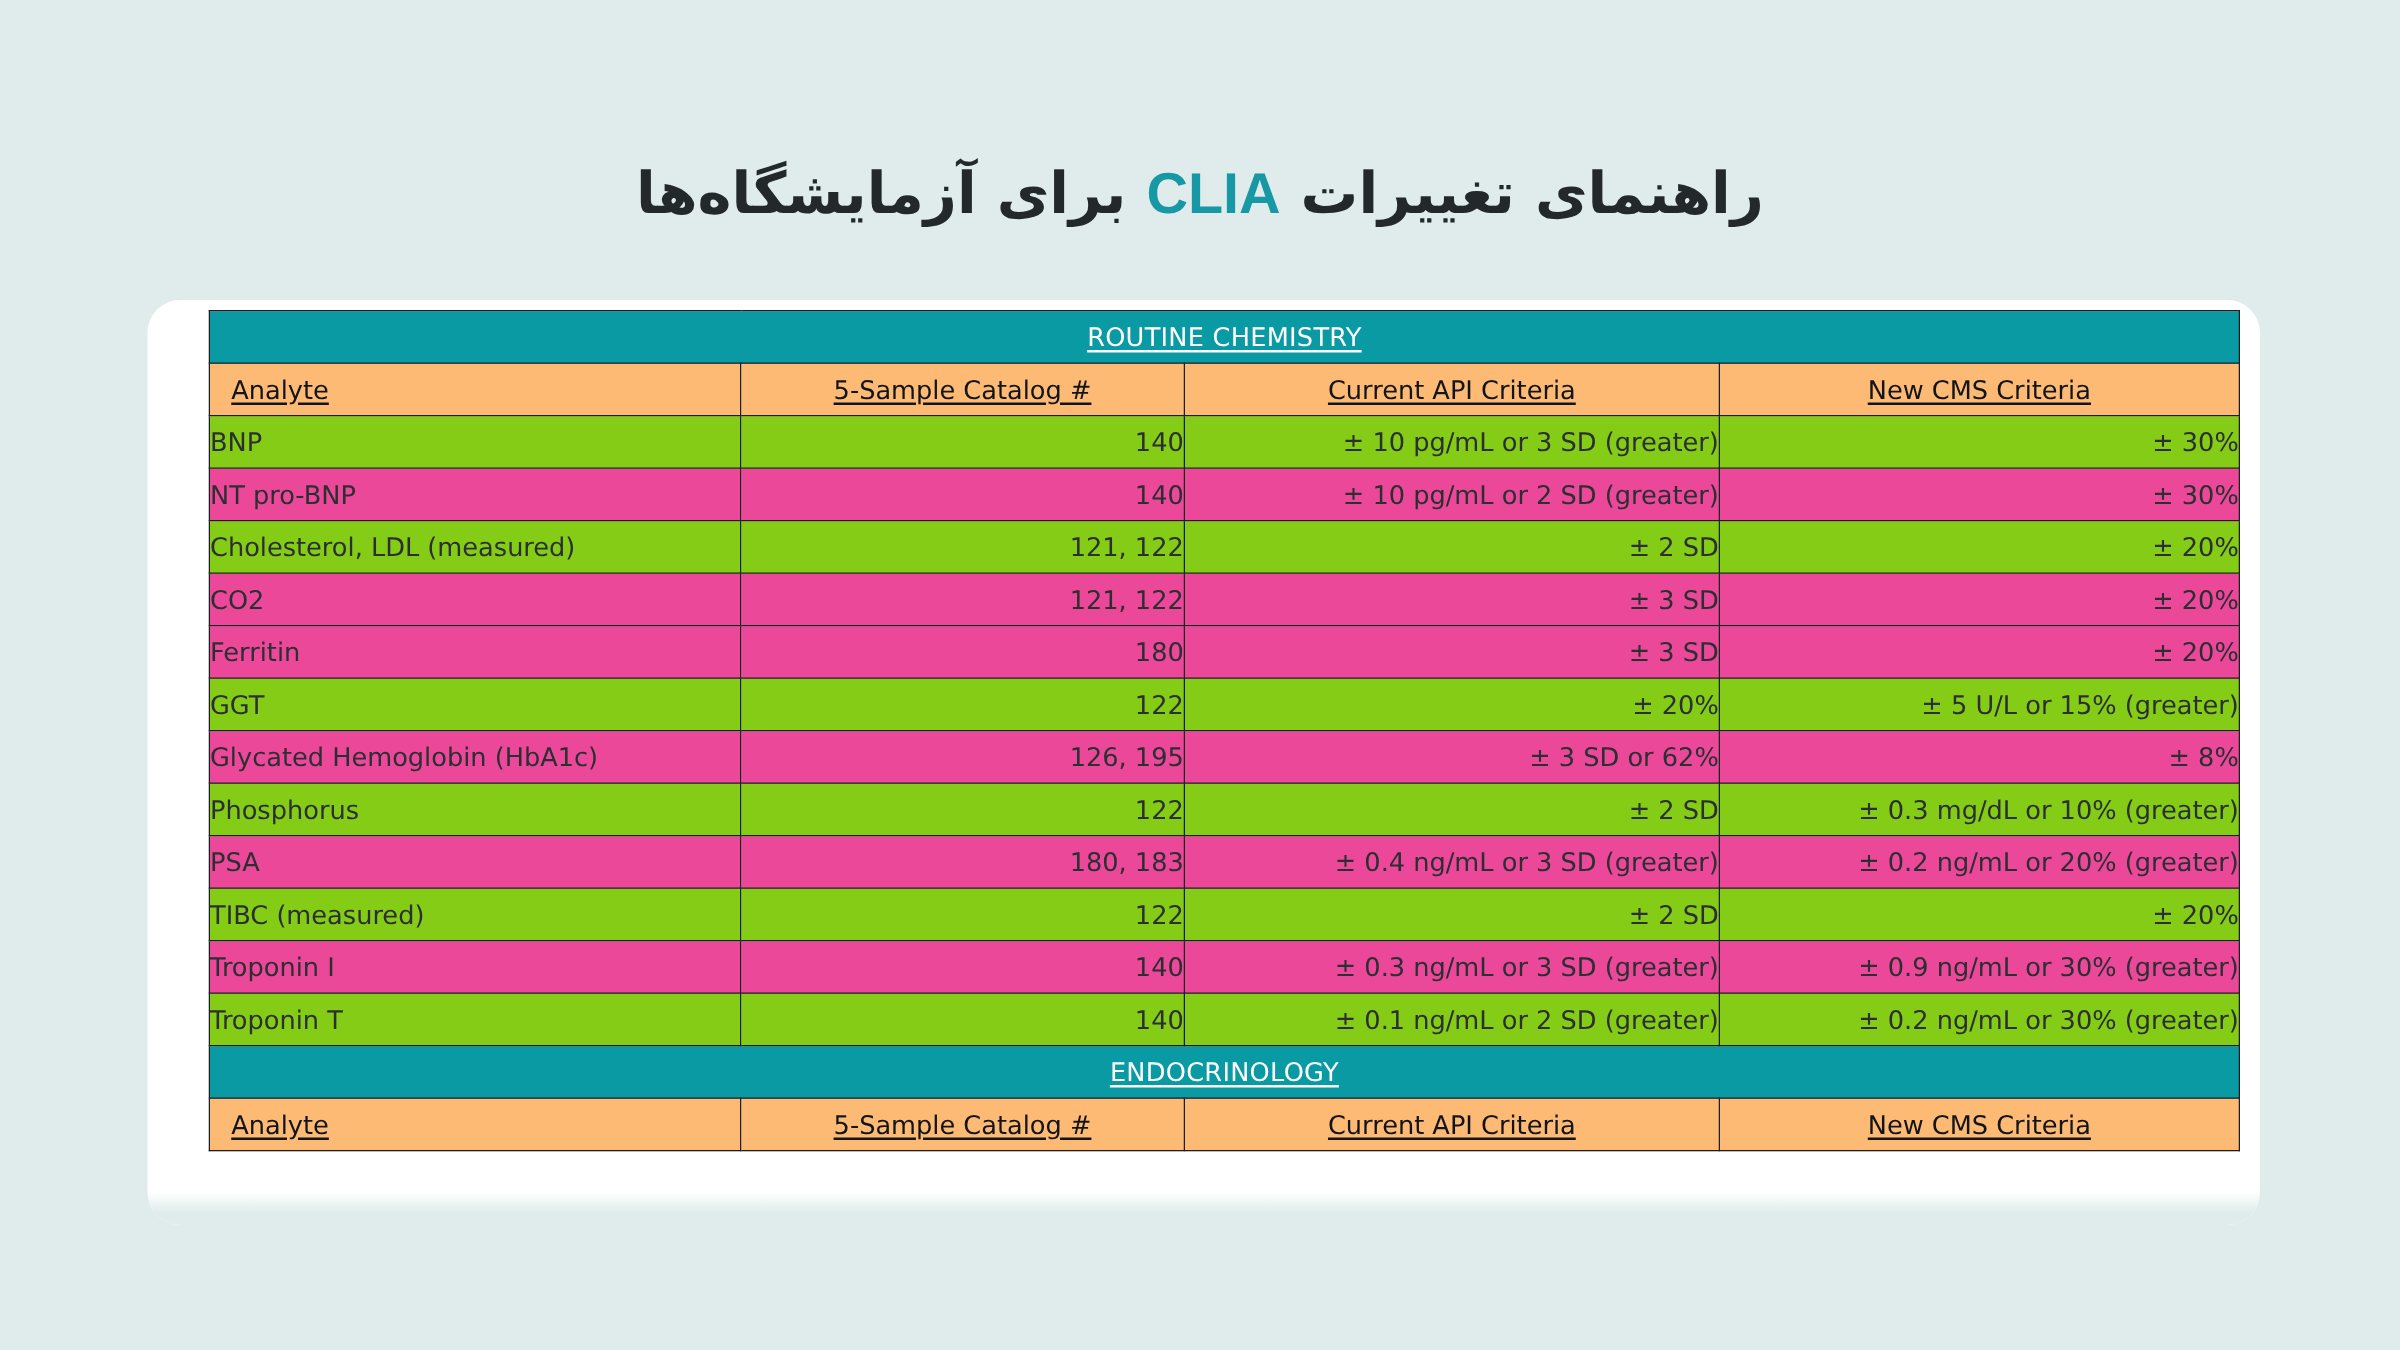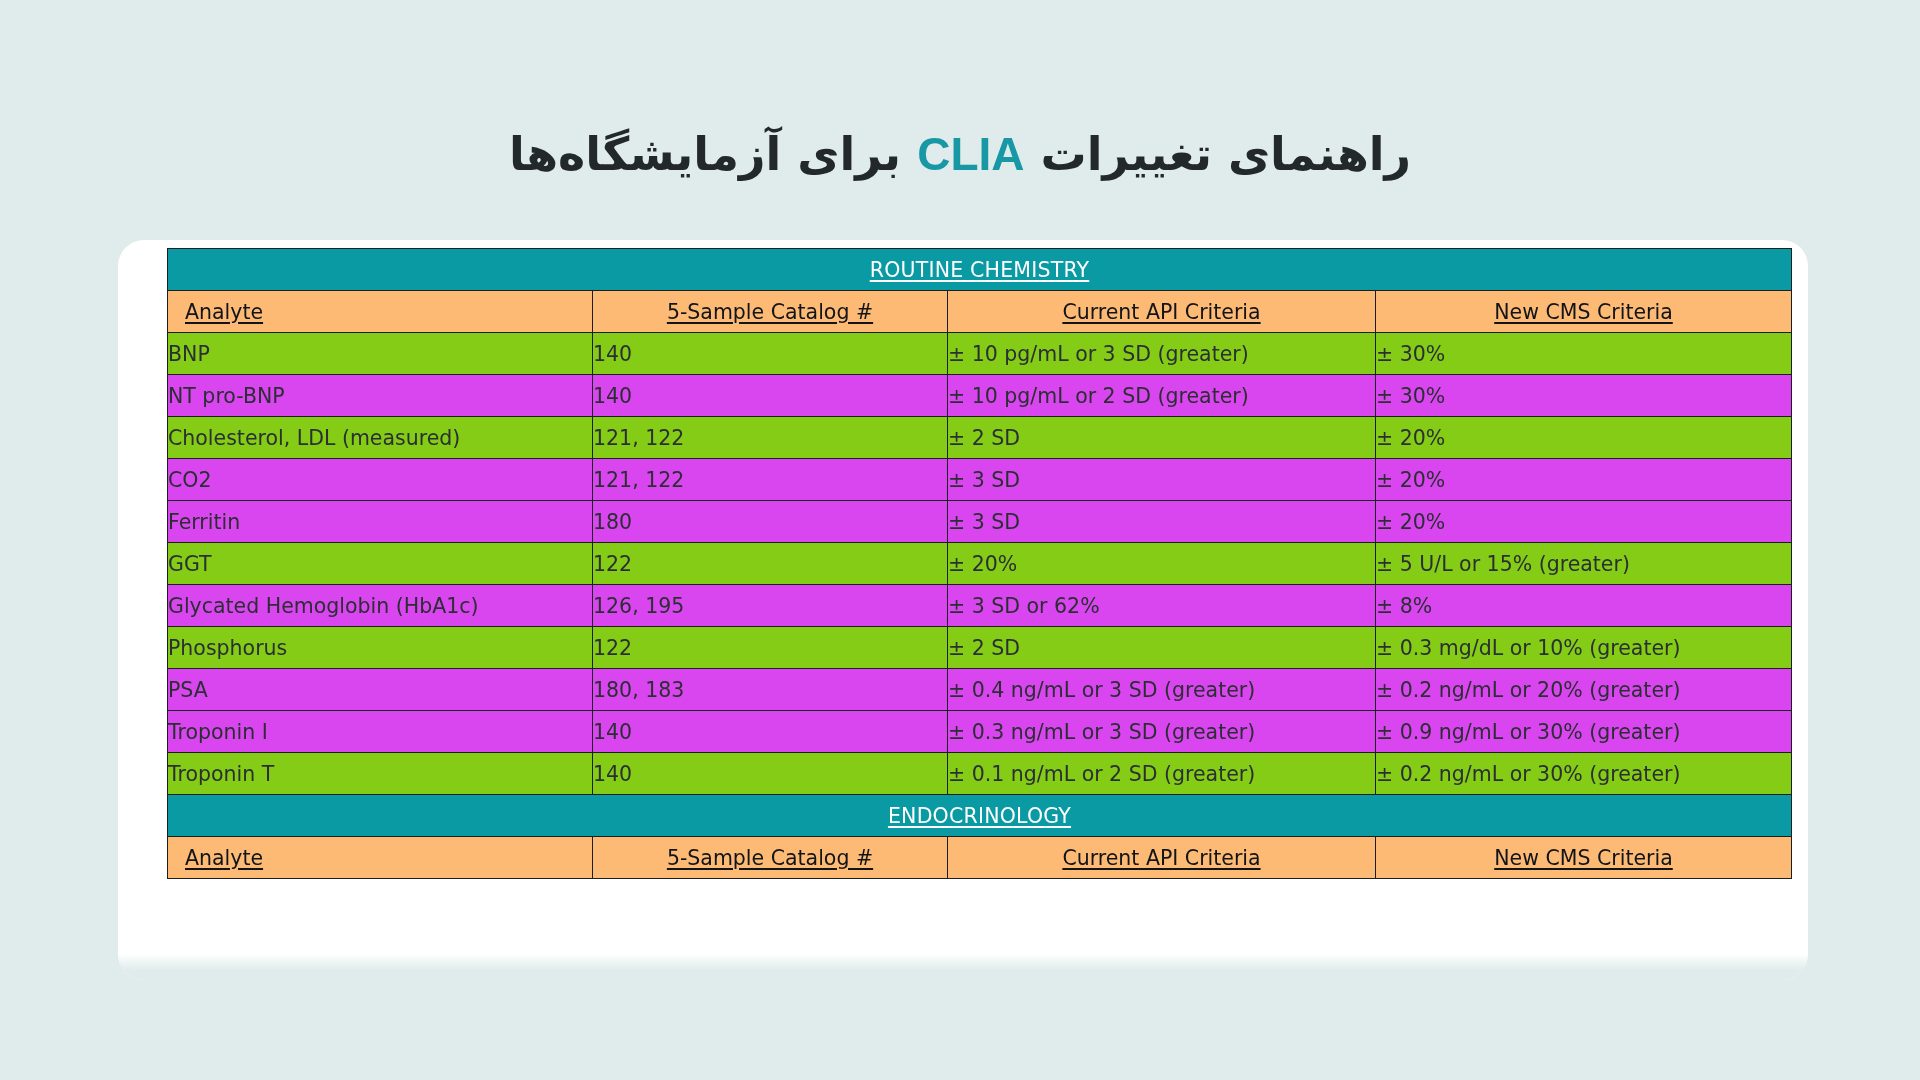--- a/index.html
+++ b/index.html
@@ -113,28 +113,28 @@
   .col-head span {
     text-decoration: underline;
     text-underline-offset: 3px;
   }
   .col-head.analyte {
     text-align: left;
     padding-left: 17px;
   }
 
   tr.shade td { background: #84cc16; }
-  tr.plain td { background: #d946ef; }
+  tr.plain td { background: #ec4899; }
 
   td.analyte {
     text-align: left;
     padding-left: 17px;
     font-size: 20.5px;
   }
-  td.center { text-align: left; }
+  td.center { text-align: right; }
 
   
   .card-fade {
     position: absolute;
     left: 0;
     bottom: 0;
     width: 1690px;
     height: 26px;
     background: linear-gradient(to bottom, rgba(223,236,235,0) 0%, #dfeceb 62%, #dfeceb 100%);
     pointer-events: none;
@@ -215,20 +215,26 @@
               <td class="center">122</td>
               <td class="center">± 2 SD</td>
               <td class="center">± 0.3 mg/dL or 10% (greater)</td>
             </tr>
             <tr class="plain">
               <td class="analyte">PSA</td>
               <td class="center">180, 183</td>
               <td class="center">± 0.4 ng/mL or 3 SD (greater)</td>
               <td class="center">± 0.2 ng/mL or 20% (greater)</td>
             </tr>
+            <tr class="shade">
+              <td class="analyte">TIBC (measured)</td>
+              <td class="center">122</td>
+              <td class="center">± 2 SD</td>
+              <td class="center">± 20%</td>
+            </tr>
             <tr class="plain">
               <td class="analyte">Troponin I</td>
               <td class="center">140</td>
               <td class="center">± 0.3 ng/mL or 3 SD (greater)</td>
               <td class="center">± 0.9 ng/mL or 30% (greater)</td>
             </tr>
             <tr class="shade">
               <td class="analyte">Troponin T</td>
               <td class="center">140</td>
               <td class="center">± 0.1 ng/mL or 2 SD (greater)</td>

